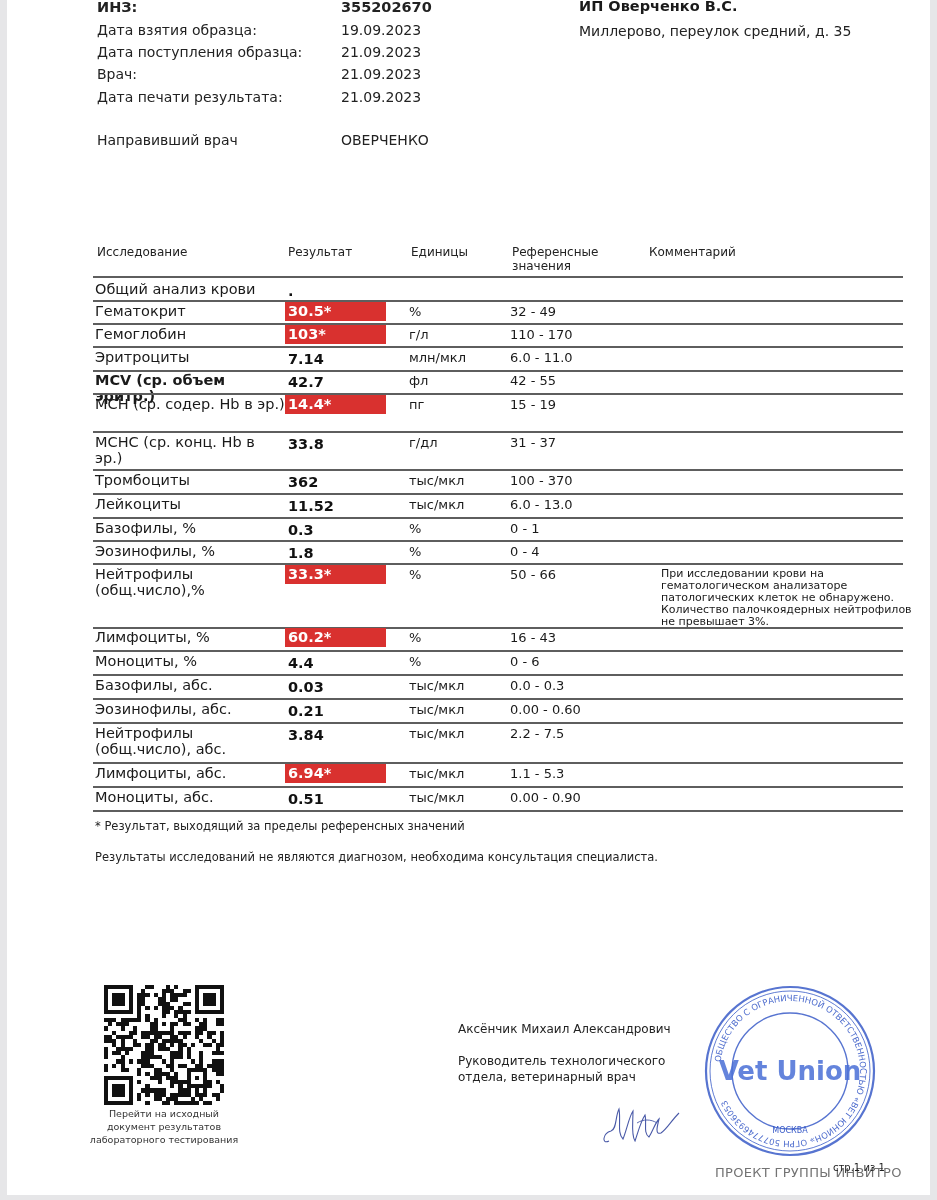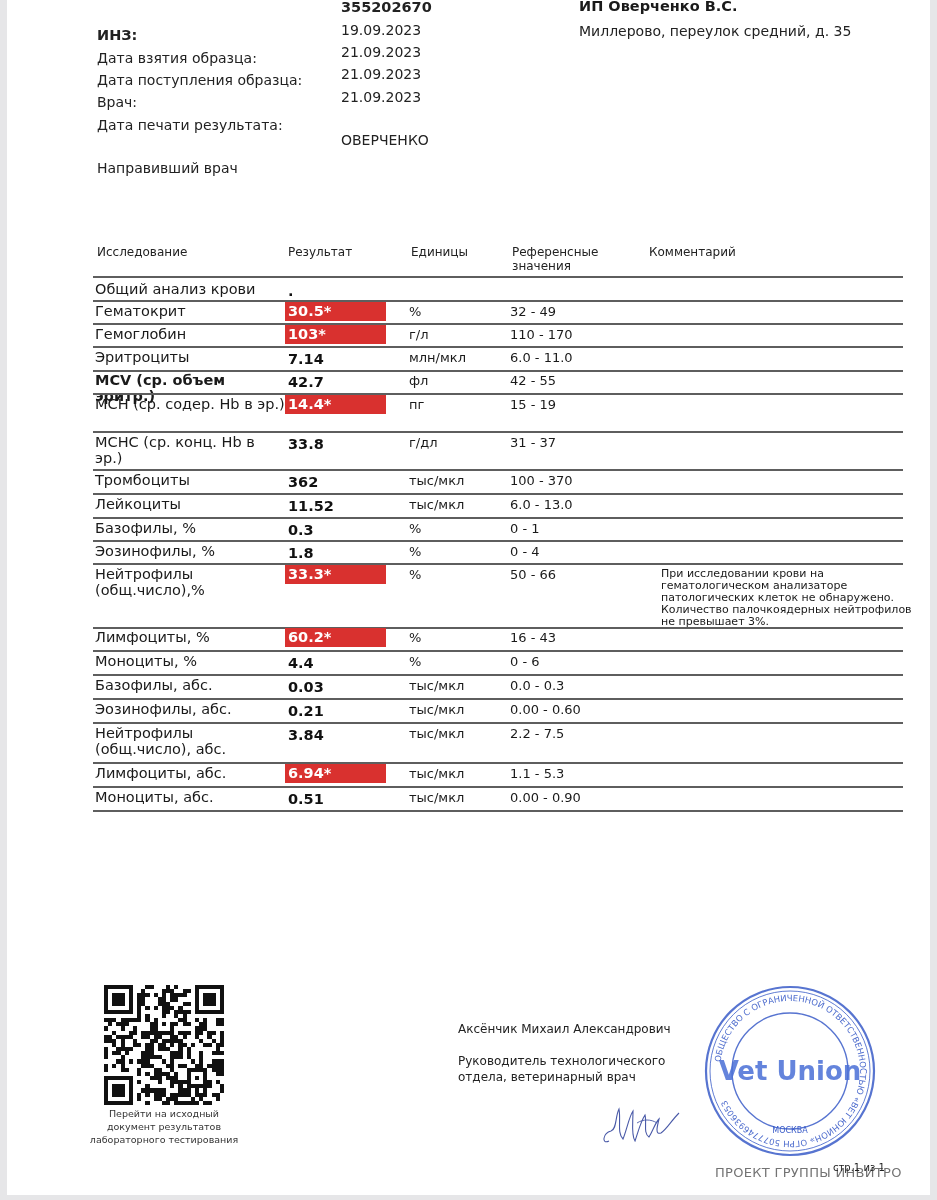--- a/index.html
+++ b/index.html
@@ -7,21 +7,21 @@
       width: 937px; height: 1200px; position: relative; overflow: hidden;
       background: #e6e6e8;
       font-family: "DejaVu Sans", sans-serif;
       color: #1a1a1a;
     }
     .page {
       position: absolute; left: 7px; top: 0; width: 923px; height: 1195px;
       background: #ffffff;
     }
     .abs { position: absolute; white-space: nowrap; }
-    .hdr-label { font-size: 14px; color: #222; margin-top: 28px; }
+    .hdr-label { font-size: 14px; color: #222; }
     .hdr-val { font-size: 14px; color: #222; }
     .bold { font-weight: bold; }
 
     
     .tbl-head { font-size: 12px; color: #222; line-height: 14px; }
     .hline { position: absolute; left: 86px; width: 810px; height: 2px; background: #5e5e5e; }
     .row-name { font-size: 14.5px; line-height: 16px; color: #1a1a1a; white-space: normal; width: 190px; }
     .row-result { font-size: 14.5px; font-weight: bold; line-height: 16px; color: #111; }
     .row-result.flag {
       background: #d9312f; color: #ffffff; width: 101px; height: 19px;
@@ -213,20 +213,22 @@
         <div>
           <div class="abs row-name" style="left: 88px; top: 789px;">Моноциты, абс.</div>
           <div class="abs row-result" style="left: 281px; top: 791px;">0.51</div>
           <div class="abs row-unit" style="left: 402px; top: 790px;">тыс/мкл</div>
           <div class="abs row-ref" style="left: 503px; top: 790px;">0.00 - 0.90</div>
           <div class="hline" style="top: 810px;"></div>
         </div>
       </div>
   </div>
 
+  <div class="abs note" style="left:88px;top:819px;">* Результат, выходящий за пределы референсных значений</div>
+  <div class="abs note" style="left:88px;top:850px;">Результаты исследований не являются диагнозом, необходима консультация специалиста.</div>
 
   <div class="qr">
     <svg id="qr-svg" width="120" height="120" viewBox="0 0 29 29" shape-rendering="crispEdges">
         <rect x="10" y="0" width="1" height="1" fill="#111"></rect>
         <rect x="11" y="0" width="1" height="1" fill="#111"></rect>
         <rect x="15" y="0" width="1" height="1" fill="#111"></rect>
         <rect x="17" y="0" width="1" height="1" fill="#111"></rect>
         <rect x="9" y="1" width="1" height="1" fill="#111"></rect>
         <rect x="14" y="1" width="1" height="1" fill="#111"></rect>
         <rect x="15" y="1" width="1" height="1" fill="#111"></rect>

